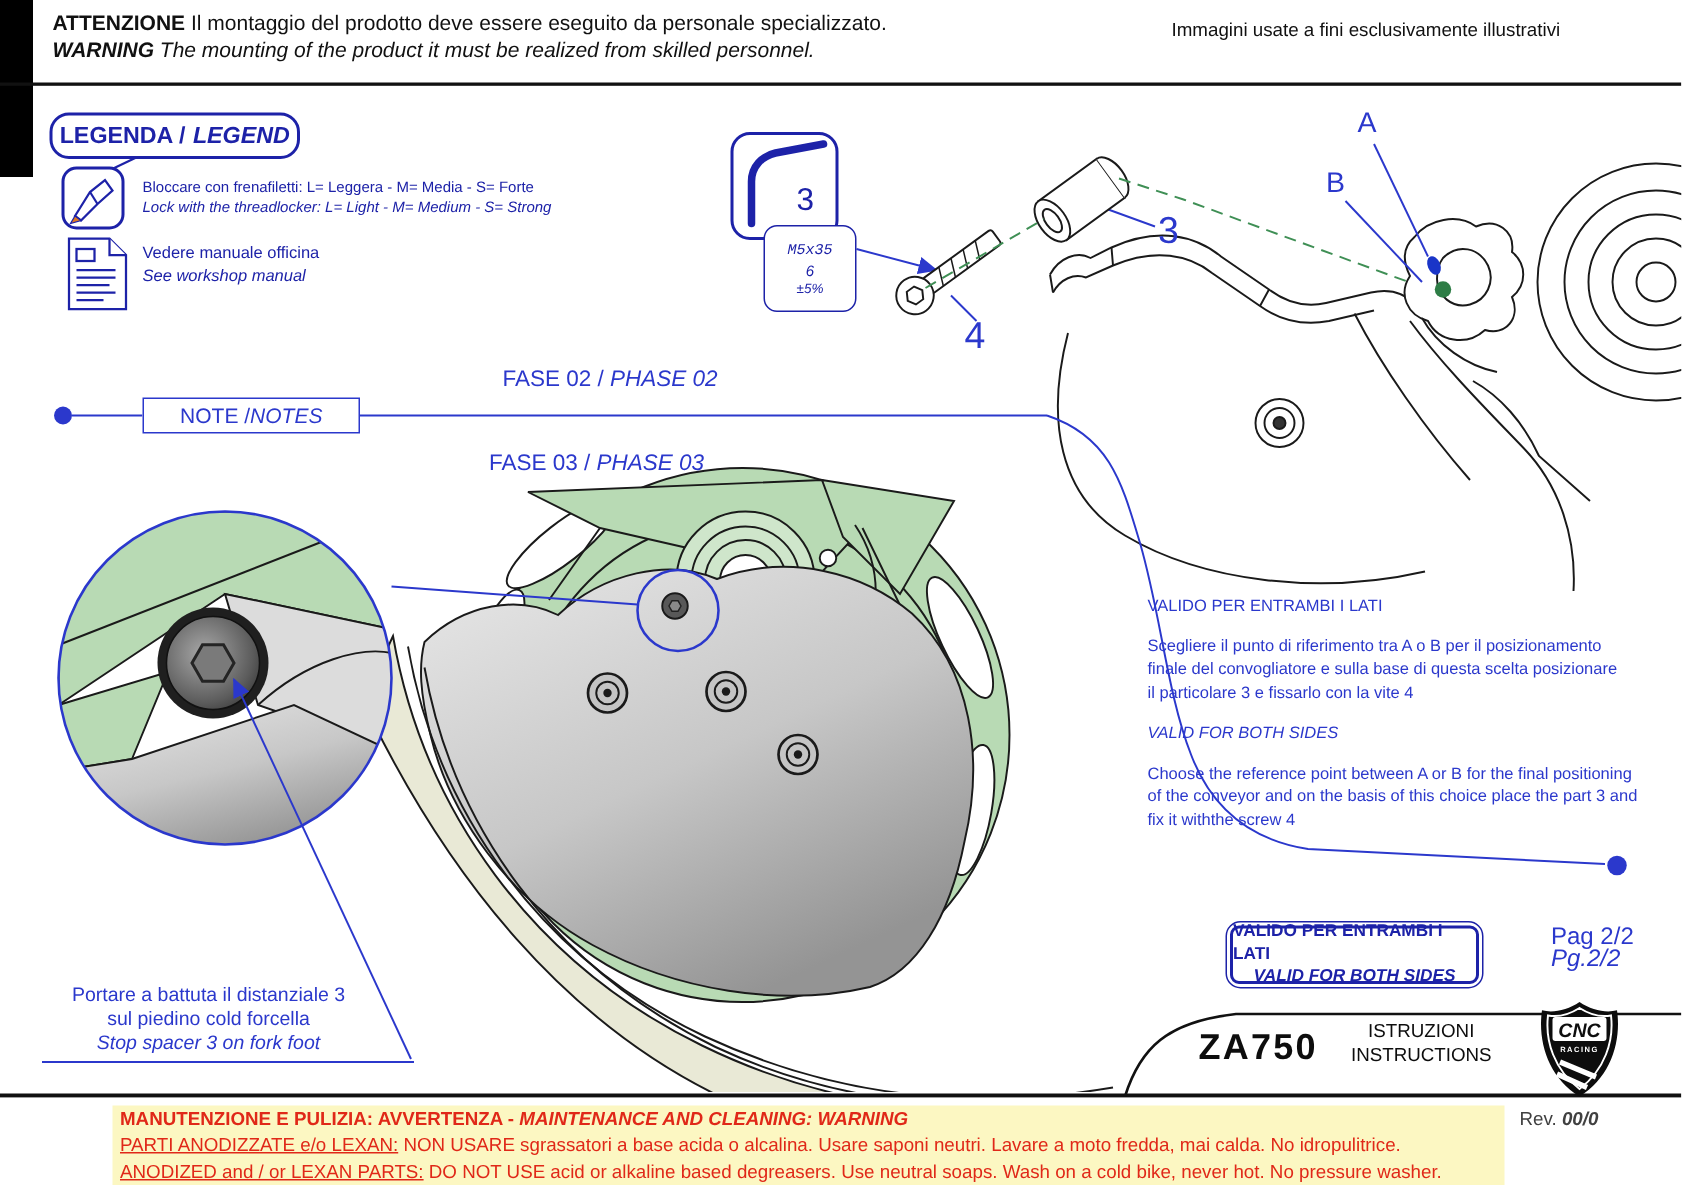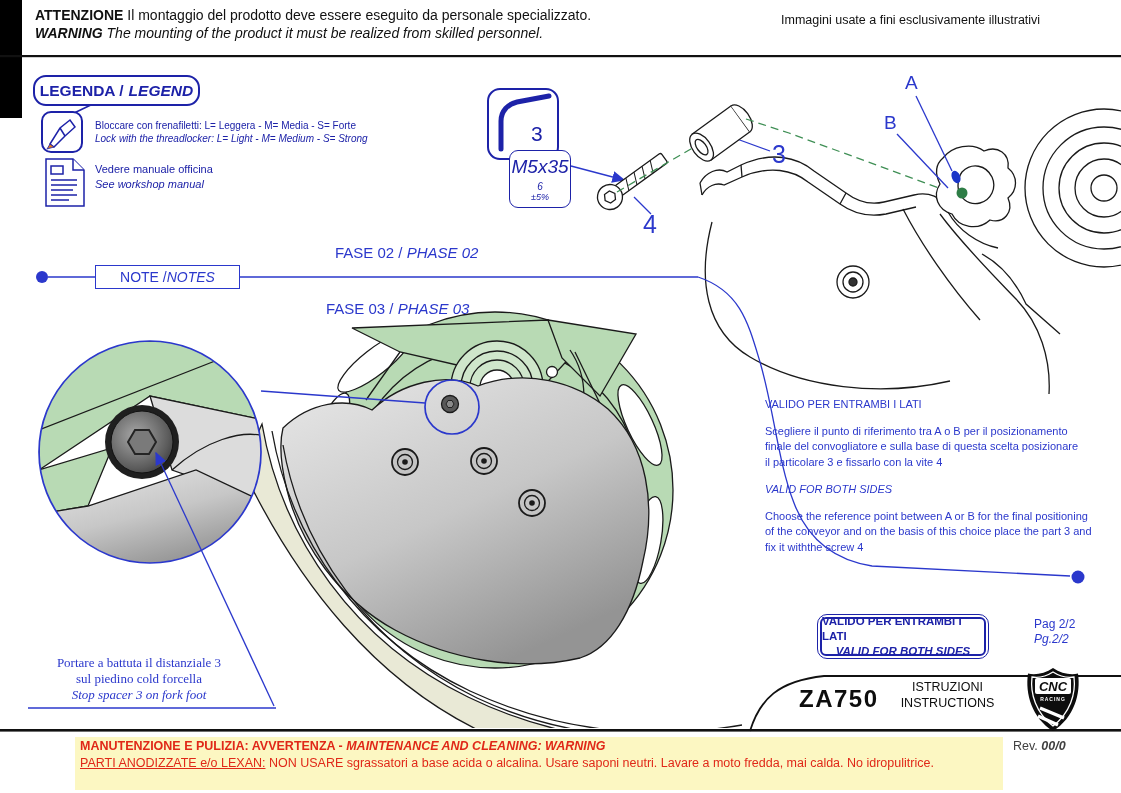--- a/index.html
+++ b/index.html
@@ -32,35 +32,35 @@
   .fase{font-size:15px;color:var(--blue);}
   #fase02{left:335px;top:244px;} #fase03{left:326px;top:280px;margin-top:20px;}
   #note-box{left:95px;top:265px;width:143px;height:22px;border:1.5px solid var(--blue);
       display:flex;align-items:center;justify-content:center;gap:0;font-size:14px;
       color:var(--blue);background:#fff;}
   #allen-box{left:487px;top:88px;width:68px;height:68px;border:2px solid var(--navy);border-radius:13px;}
   #allen-num{left:531px;top:122px;font-size:21px;color:var(--navy);}
   #spec-box{left:509px;top:150px;width:60px;height:56px;border:1.6px solid var(--navy);border-radius:9px;
       background:#fff;display:flex;flex-direction:column;align-items:center;justify-content:center;
       color:var(--navy);font-style:italic;}
-  #spec-box .l1{font-size:19px;} #spec-box .l2{font-size:10px;margin-top:3px;} #spec-box .l3{font-size:9px;}
+  #spec-box .l1{font-size:10px;font-family:Liberation Mono, monospace;} #spec-box .l2{font-size:10px;margin-top:3px;} #spec-box .l3{font-size:9px;}
   .bignum{font-size:25px;color:var(--blue);}
   #num4{left:643px;top:210px;} #num3{left:772px;top:140px;}
   .refpt{font-size:19px;color:var(--blue);}
   #refA{left:905px;top:72px;} #refB{left:884px;top:112px;}
   #side-note{left:765px;top:397px;width:370px;color:var(--blue);font-size:11px;line-height:15.5px;}
   #side-note .ttl{margin-bottom:11px;}
   #side-note .body{white-space:pre-line;margin-bottom:12px;}
-  #spacer-note{left:32px;top:655px;width:214px;text-align:center;font-size:13px;line-height:16px;color:var(--blue);font-family:Liberation Serif, serif;}
+  #spacer-note{left:32px;top:655px;width:214px;text-align:center;font-size:13px;line-height:16px;color:var(--blue);}
   #valid-box{left:817px;top:614px;width:172px;height:45px;border:1.5px solid var(--navy);
       border-radius:10px;padding:2px;background:#fff;box-sizing:border-box;}
   #valid-box .inner{width:100%;height:100%;border:2px solid var(--navy);border-radius:6px;
       display:flex;flex-direction:column;align-items:center;justify-content:center;
       font-weight:bold;font-size:11.5px;line-height:15px;color:var(--navy);box-sizing:border-box;}
-  #pag{left:1034px;top:617px;font-size:12px;line-height:15px;color:var(--blue);}
+  #pag{left:1034px;top:617px;font-size:16px;line-height:15px;color:var(--blue);}
   #za750{left:799px;top:685px;font-size:24px;font-weight:bold;letter-spacing:1.5px;color:#0d0d0d;}
   #doctype{left:890px;top:679px;width:115px;text-align:center;font-size:12.5px;line-height:16px;color:#0d0d0d;}
   #yellow{left:75px;top:737px;width:928px;height:53px;background:var(--yellow-bg);}
   #footer-text{left:80px;top:738px;font-size:12.5px;line-height:17.3px;color:var(--red);}
   #rev{left:1013px;top:739px;font-size:12.5px;color:#404040;}
 </style>
 </head>
 <body>
 
 <div class="sheet">
@@ -365,20 +365,24 @@
 <div class="abs" id="yellow"></div>
 <div class="abs" id="footer-text">
   <div class="b">
     <span>MANUTENZIONE E PULIZIA: AVVERTENZA - </span>
     <span class="it">MAINTENANCE AND CLEANING: WARNING</span>
   </div>
   <div>
     <span class="u">PARTI ANODIZZATE e/o LEXAN:</span>
     <span> NON USARE sgrassatori a base acida o alcalina. Usare saponi neutri. Lavare a moto fredda, mai calda. No idropulitrice.</span>
   </div>
+  <div>
+    <span class="u">ANODIZED and / or LEXAN PARTS:</span>
+    <span> DO NOT USE acid or alkaline based degreasers. Use neutral soaps. Wash on a cold bike, never hot. No pressure washer.</span>
+  </div>
 </div>
 
 <div class="abs" id="rev">
   <span>Rev.</span>
   <span class="b it">00/0</span>
 </div>
 
 </div>
 
 </body></html>

